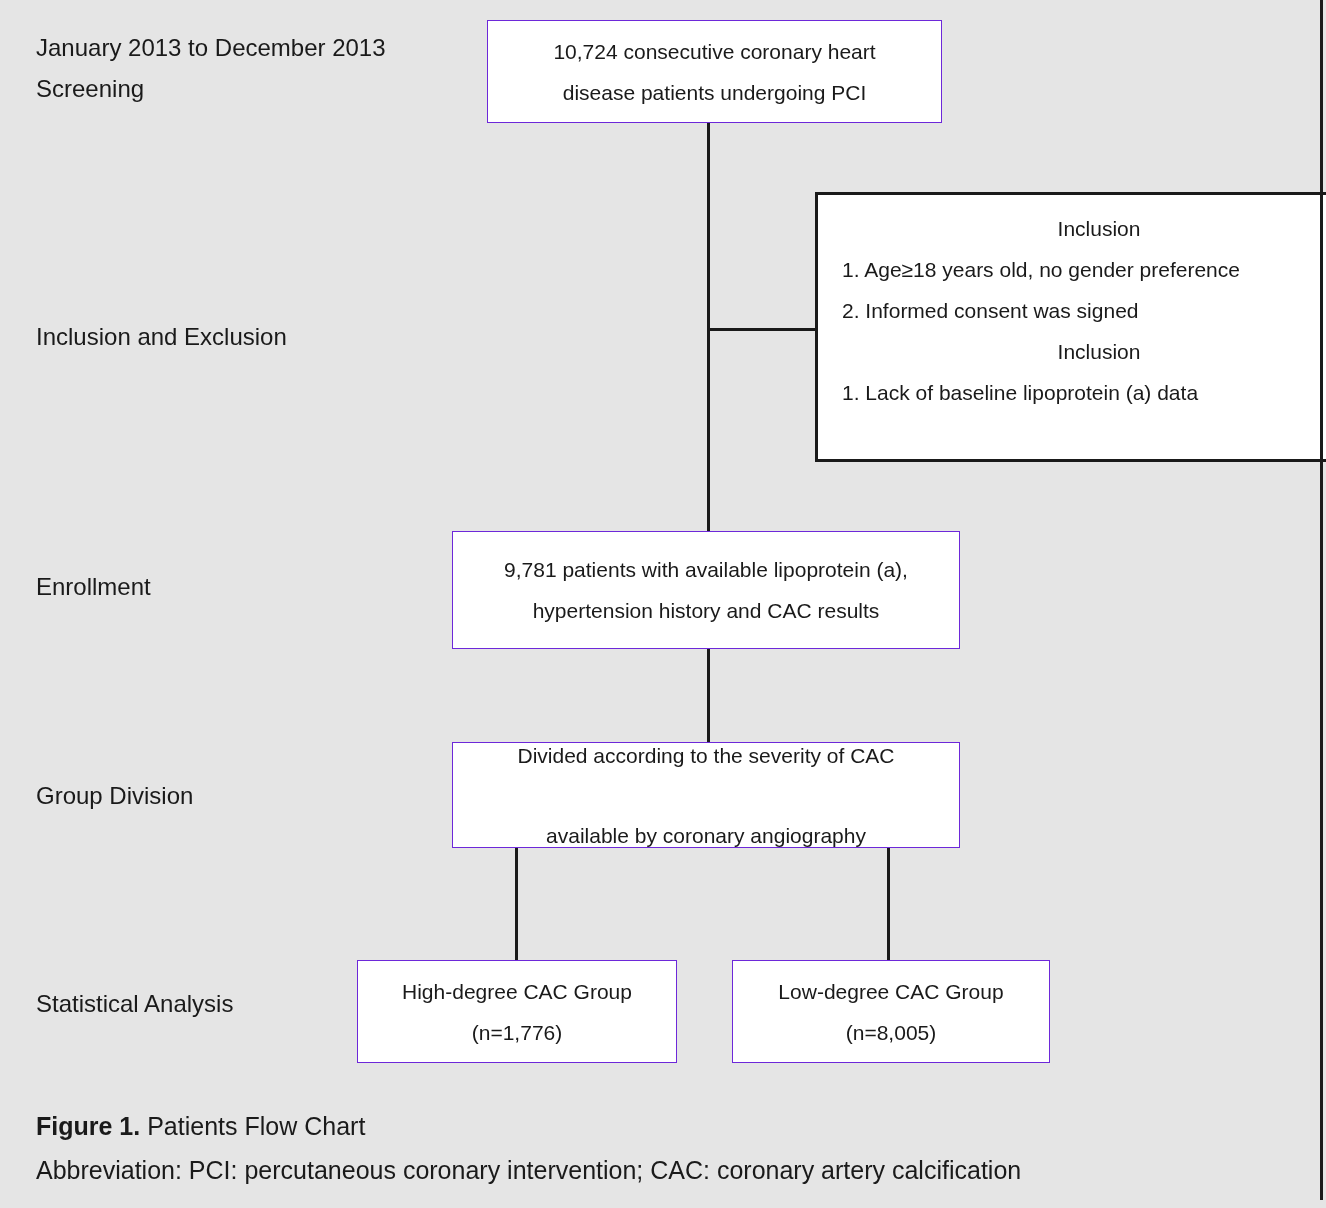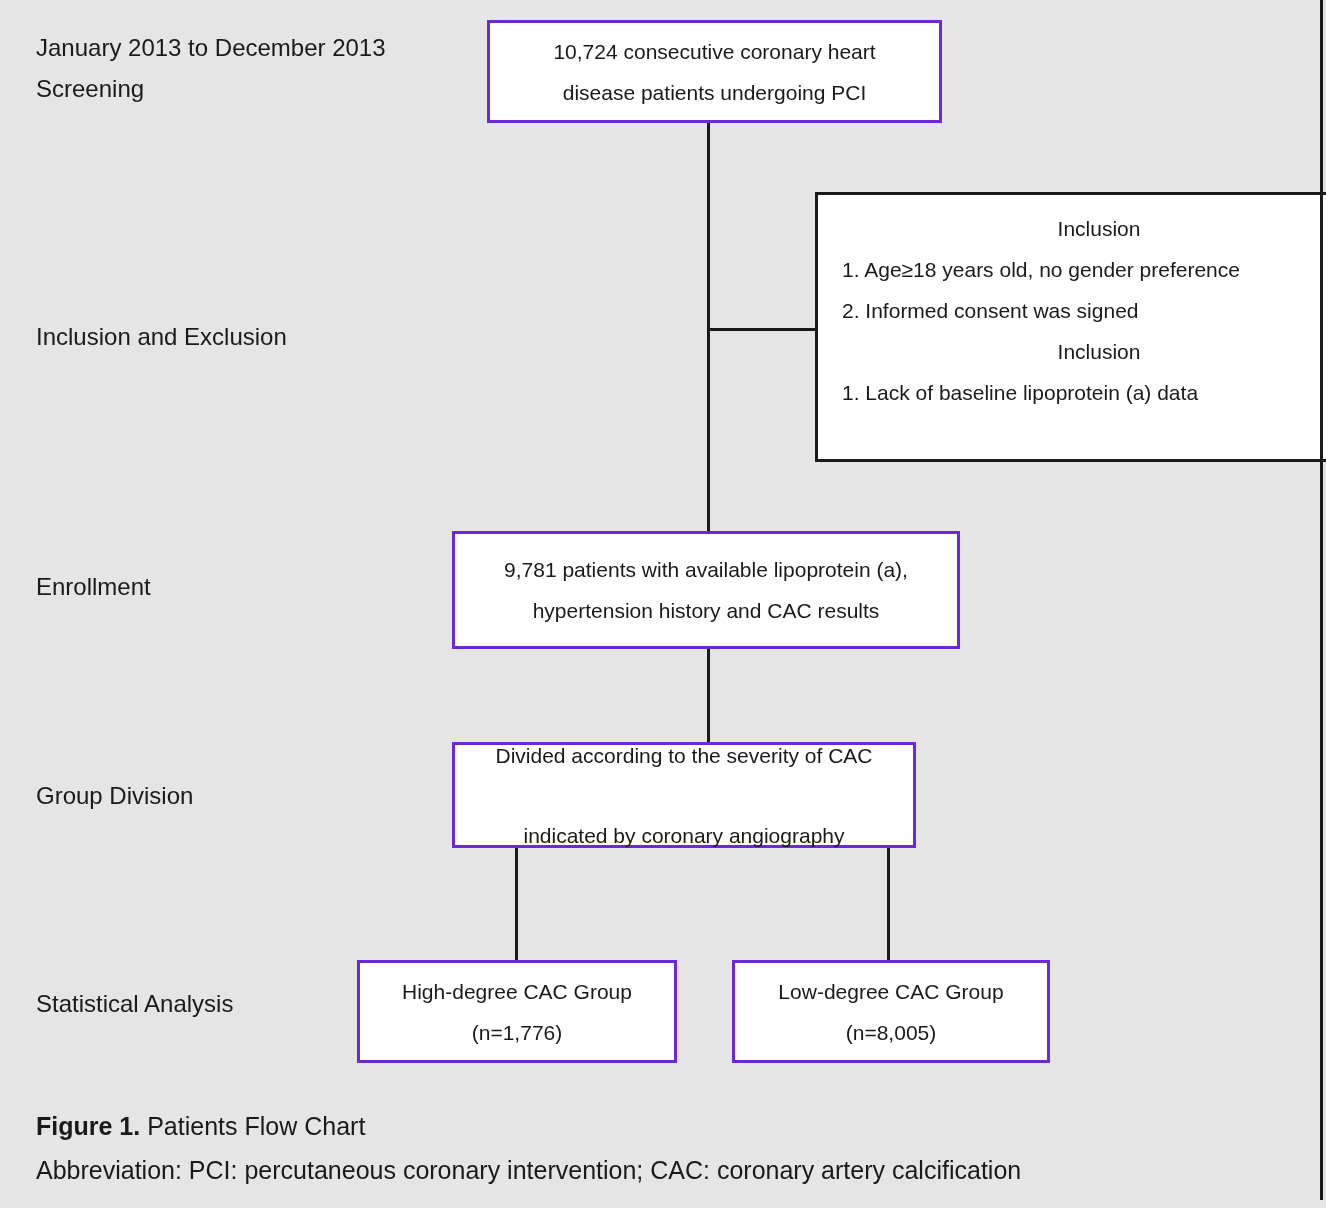--- a/index.html
+++ b/index.html
@@ -16,21 +16,21 @@
   .stage-label {
     position: absolute;
     left: 36px;
     font-size: 24px;
     line-height: 41px;
     color: #1a1a1a;
     white-space: nowrap;
   }
   .flow-box {
     position: absolute;
-    border: 3px solid #6d28d9;
+    border: 1px solid #6d28d9;
     background: #ffffff;
     display: flex;
     flex-direction: column;
     justify-content: center;
     align-items: center;
     text-align: center;
     font-size: 21px;
     line-height: 41px;
     color: #1a1a1a;
   }
@@ -83,23 +83,23 @@
     <div class="crit-item">2. Informed consent was signed</div>
     <div class="crit-heading">Inclusion</div>
     <div class="crit-item">1. Lack of baseline lipoprotein (a) data</div>
   </div>
 
   <div class="flow-box" style="left: 452px; top: 531px; width: 508px; height: 118px;">
     <div class="box-line">9,781 patients with available lipoprotein (a),</div>
     <div class="box-line">hypertension history and CAC results</div>
   </div>
 
-  <div class="flow-box" style="left: 452px; top: 742px; width: 464px; height: 106px; gap: 39px;">
+  <div class="flow-box" style="left: 452px; top: 742px; width: 508px; height: 106px; gap: 39px;">
     <div class="box-line">Divided according to the severity of CAC</div>
-    <div class="box-line">indicated by coronary angiography</div>
+    <div class="box-line">available by coronary angiography</div>
   </div>
 
   <div class="flow-box" style="left: 357px; top: 960px; width: 320px; height: 103px;">
     <div class="box-line">High-degree CAC Group</div>
     <div class="box-line">(n=1,776)</div>
   </div>
 
   <div class="flow-box" style="left: 732px; top: 960px; width: 318px; height: 103px;">
     <div class="box-line">Low-degree CAC Group</div>
     <div class="box-line">(n=8,005)</div>

